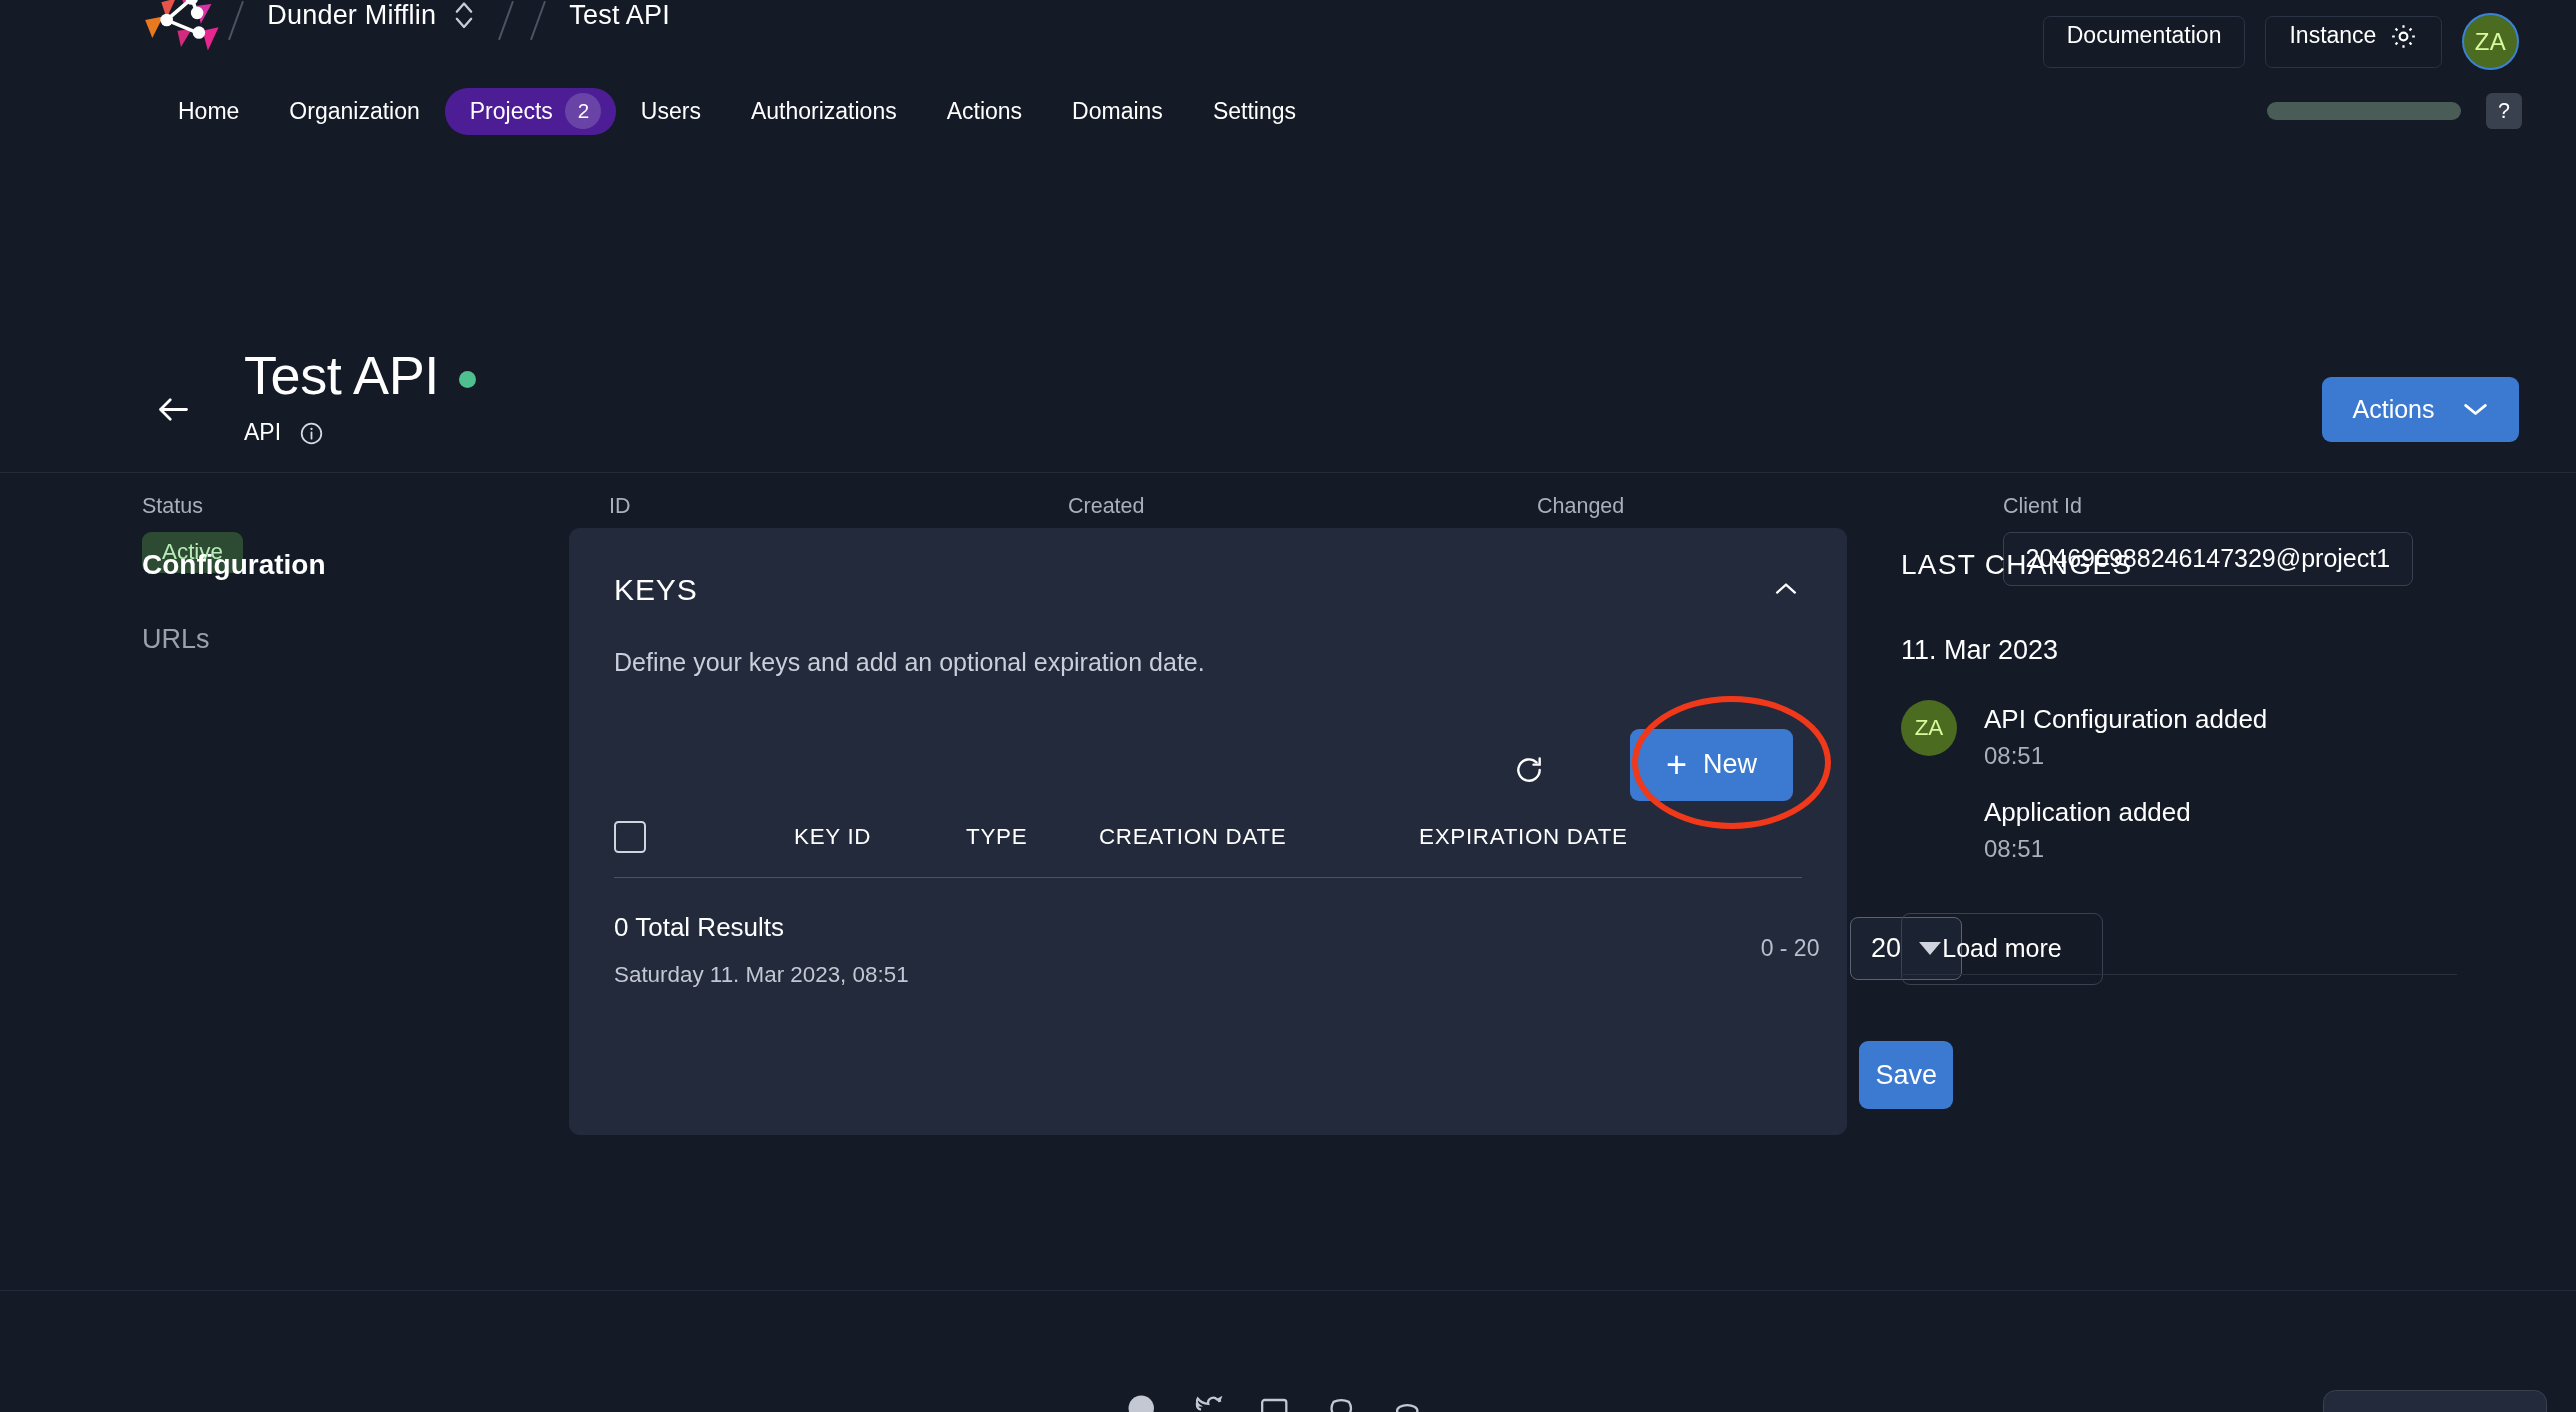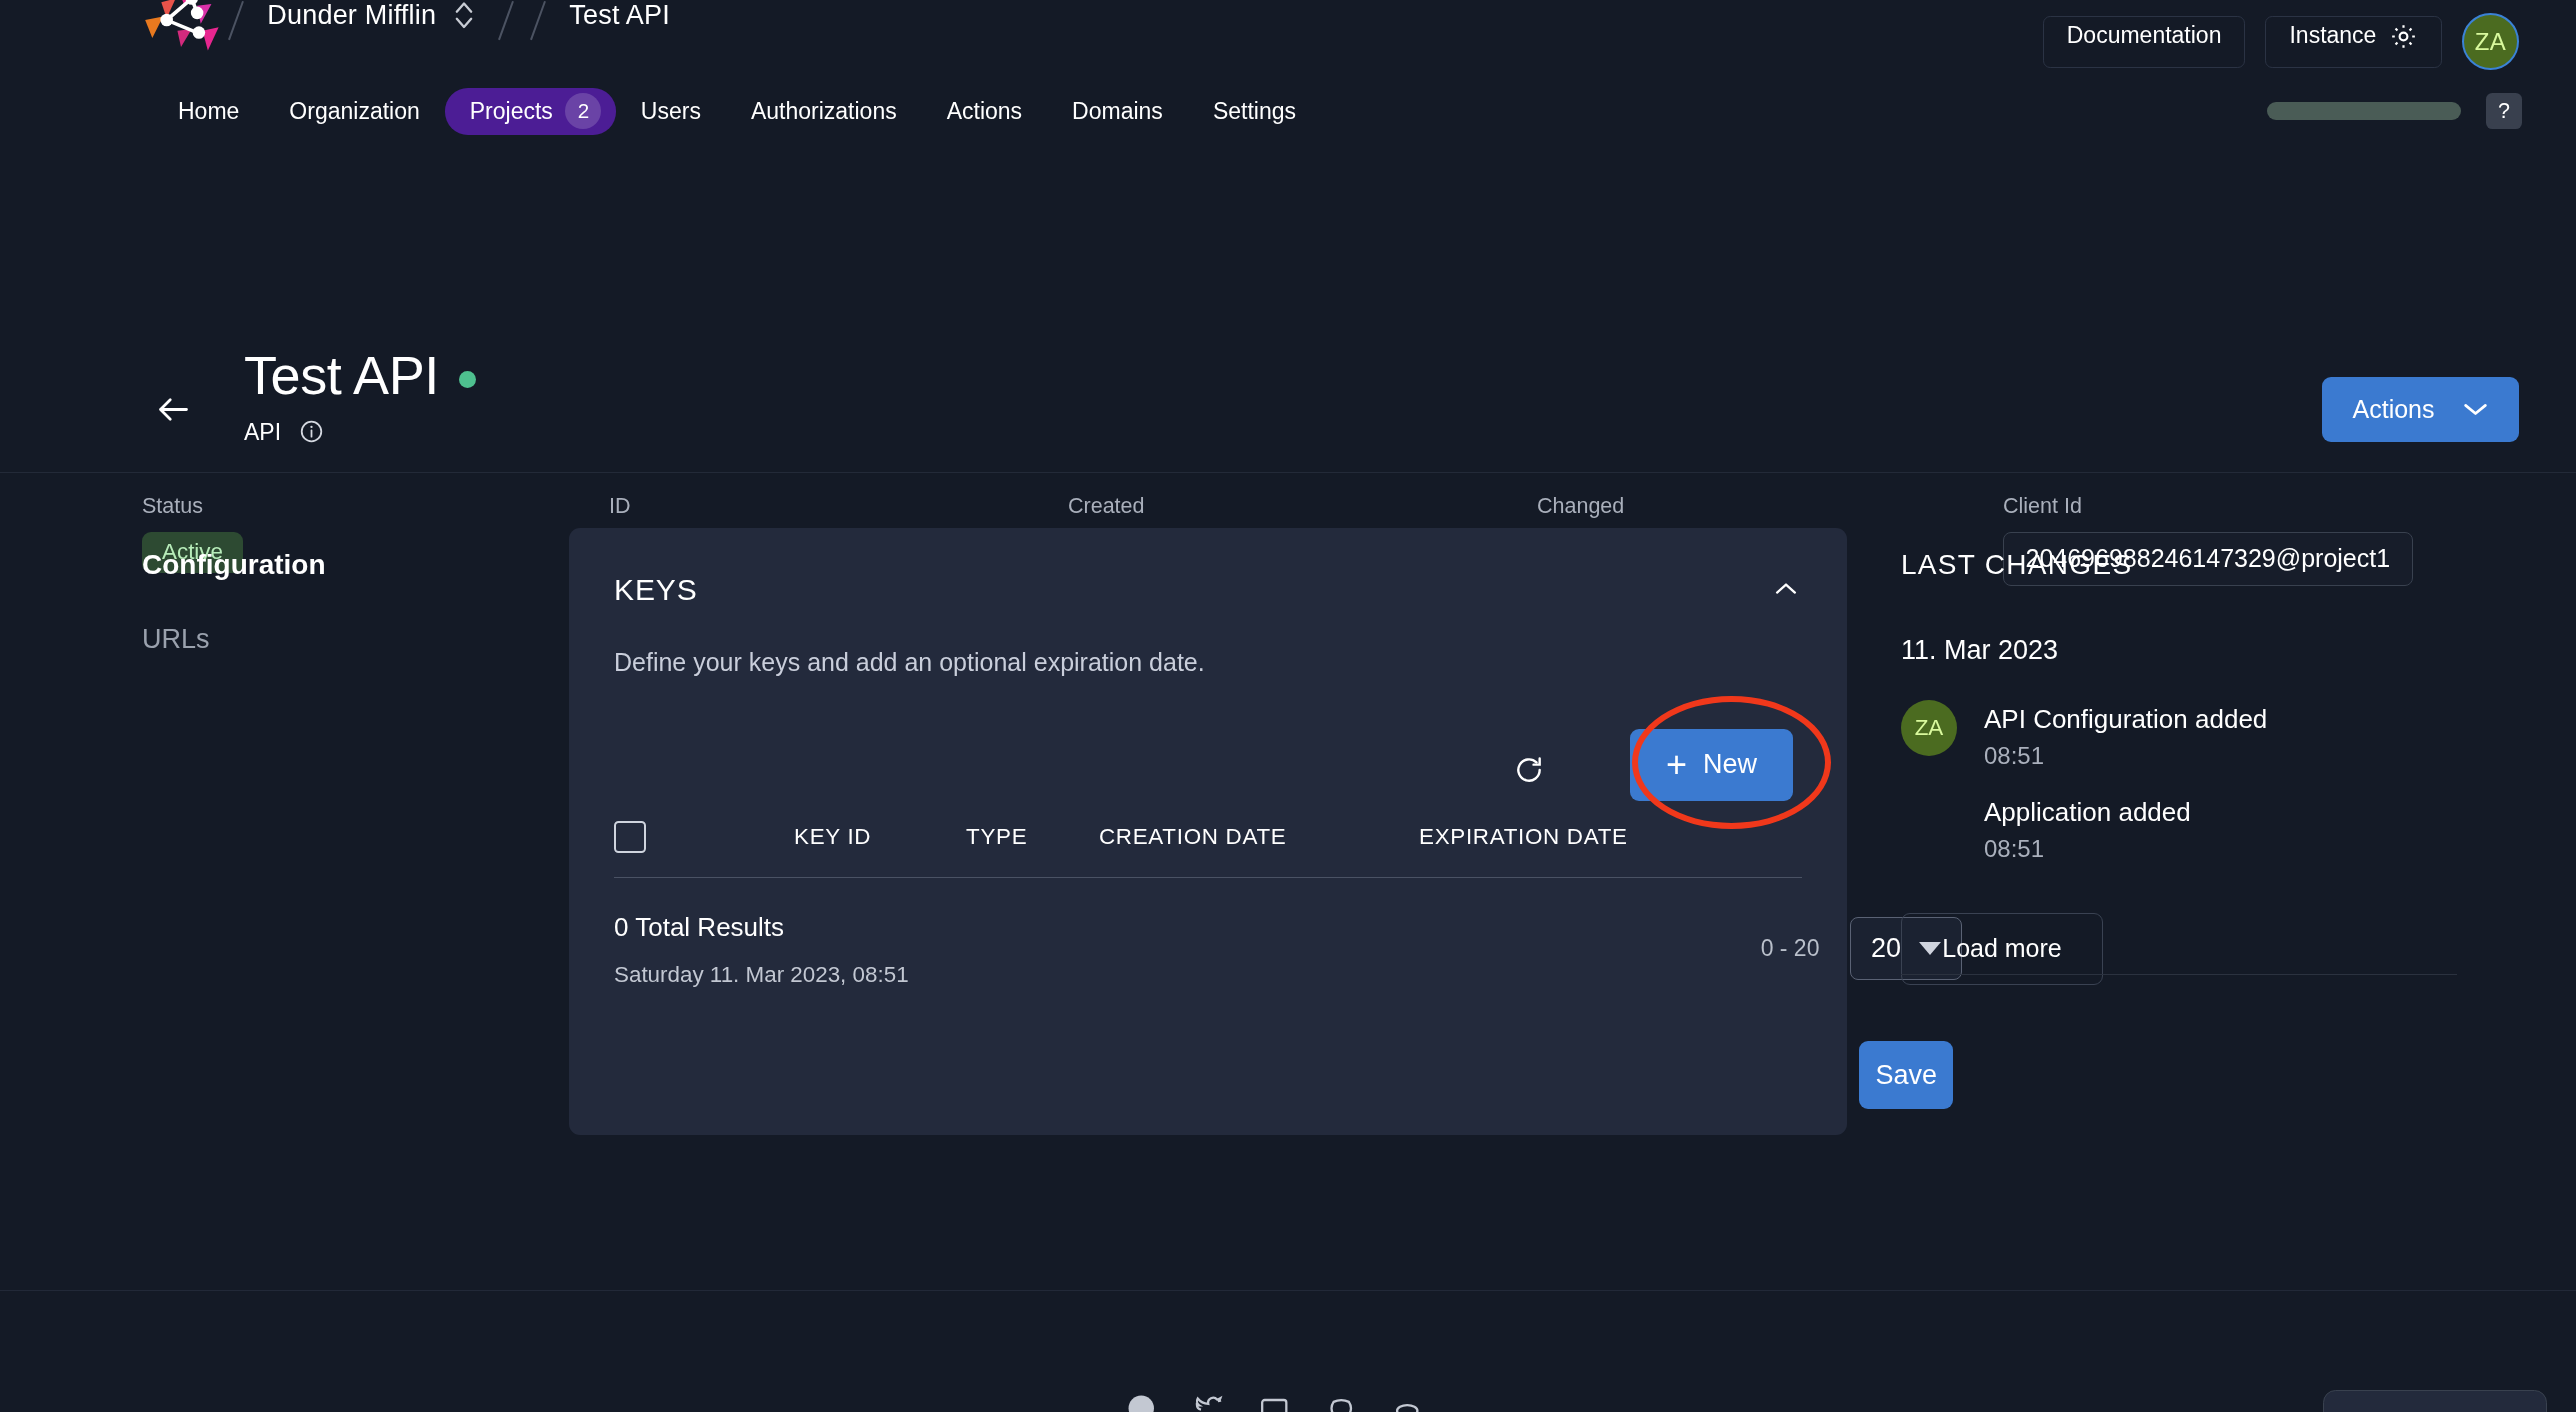--- a/index.html
+++ b/index.html
@@ -64,21 +64,21 @@
 
   
   .header-block {
     position: absolute; top: 139px; left: 0; width: 2576px; height: 334px;
     background: #141a26; border-bottom: 0.9px solid #232a38;
   }
   .back-arrow { position: absolute; left: 154px; top: 251px; width: 39px; height: 39px; color: #ffffff; }
   .title-row { position: absolute; left: 244px; top: 205px; display: flex; align-items: center; gap: 20px; }
   .page-title { font-size: 54px; font-weight: 400; color: #ffffff; letter-spacing: -0.4px; }
   .status-dot { width: 17px; height: 17px; border-radius: 50%; background: #4ec08f; margin-top: 9px; }
-  .subtitle-row { position: absolute; left: 244px; top: 280px; display: flex; align-items: flex-start; gap: 18px; }
+  .subtitle-row { position: absolute; left: 244px; top: 280px; display: flex; align-items: flex-end; gap: 18px; }
   .subtitle { font-size: 23px; color: #ffffff; }
   .info-icon { width: 25px; height: 25px; color: #d4d8e0; }
   .actions-btn {
     position: absolute; right: 57px; top: 238px;
     height: 65px; padding: 0 30.5px; background: #3b7ad0; border-radius: 9px;
     display: flex; align-items: center; gap: 27px; font-size: 25px; color: #ffffff;
   }
 
   .meta-row { position: absolute; left: 0; top: 355px; width: 2576px; height: 108px; }
   .meta-cell { position: absolute; top: 0; }

